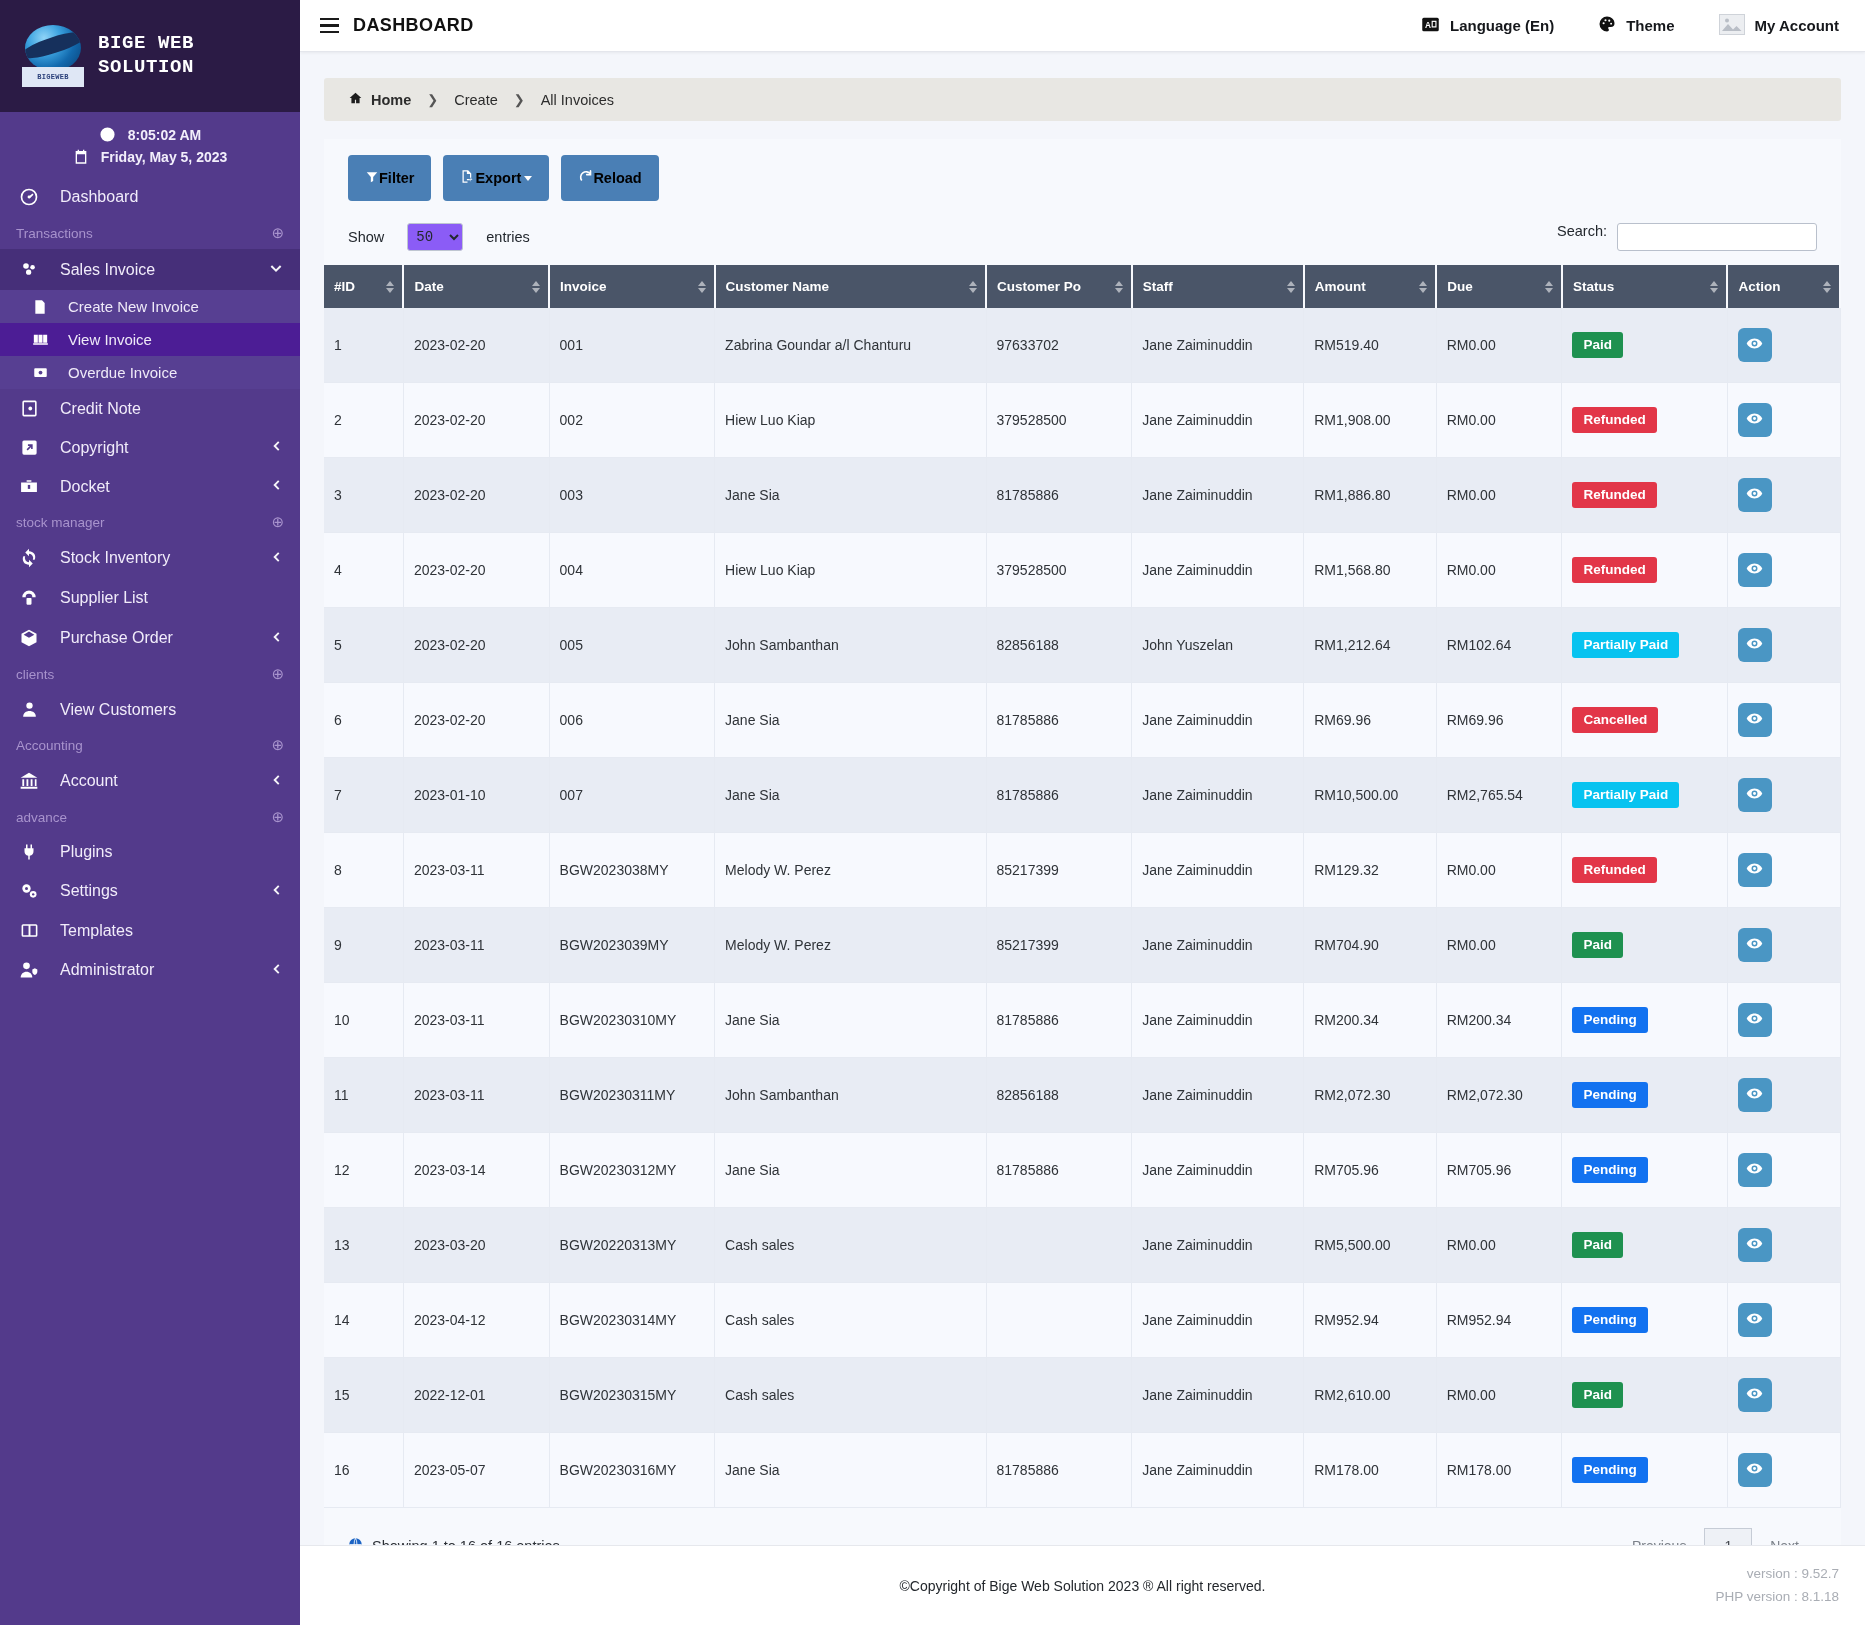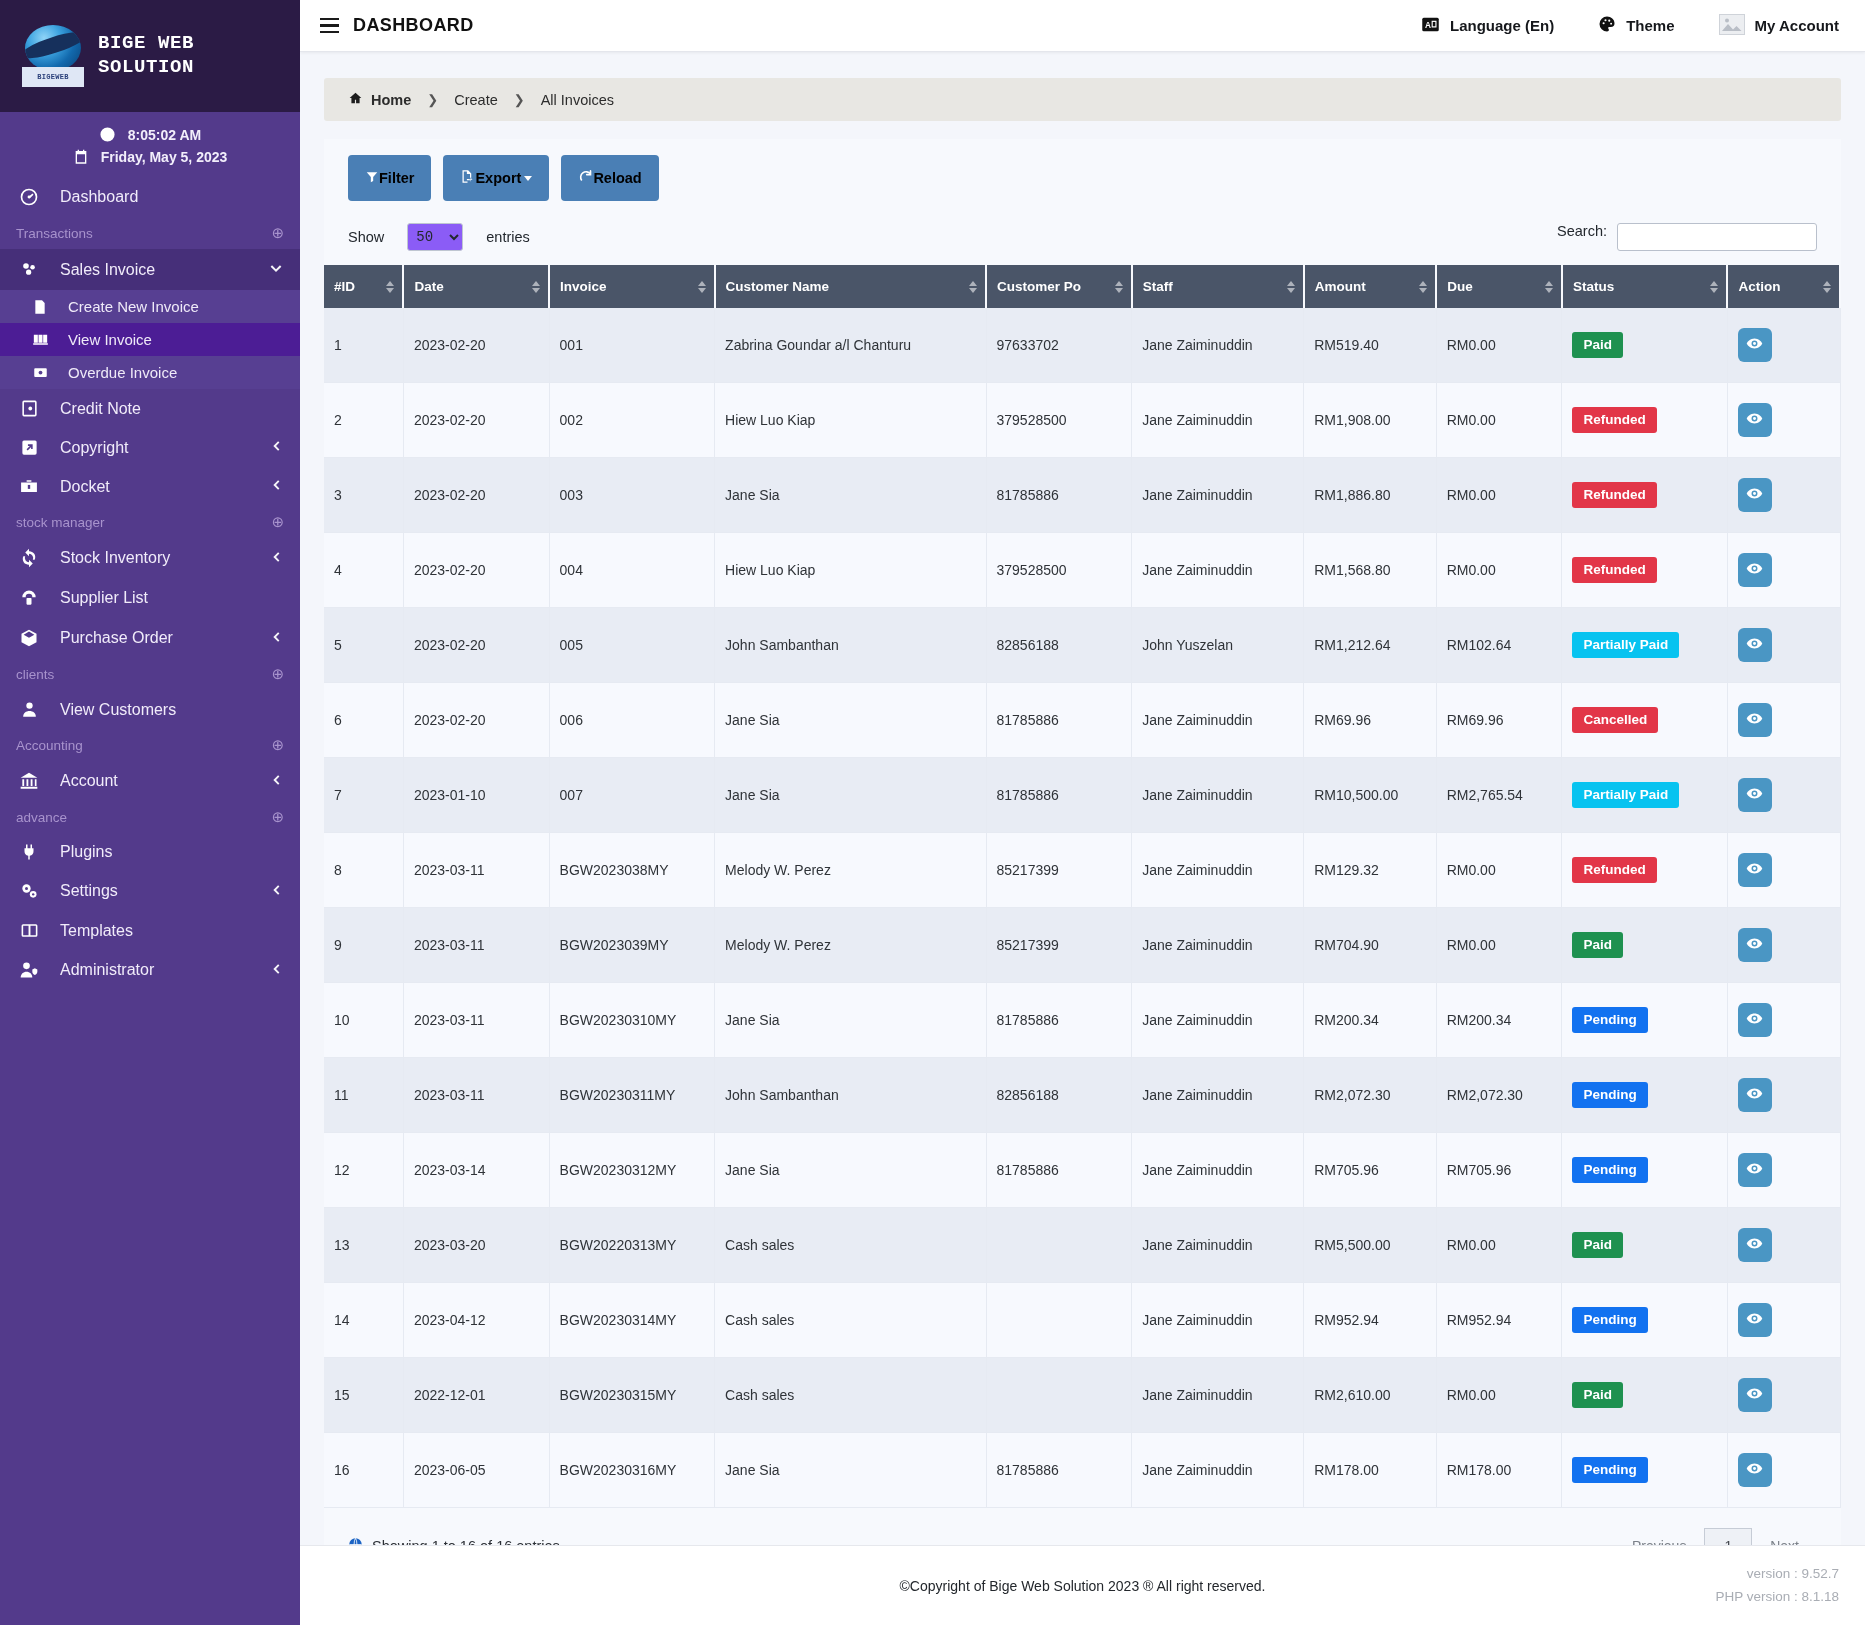--- a/index.html
+++ b/index.html
@@ -884,21 +884,21 @@
                   <button class="eye-btn">
                     <span><svg width="17" height="17" viewBox="0 0 24 24" fill="#fff">
                         <path d="M12 5C6.5 5 2.3 9 1 12c1.3 3 5.5 7 11 7s9.7-4 11-7c-1.3-3-5.5-7-11-7zm0 11.2A4.2 4.2 0 1116.2 12 4.2 4.2 0 0112 16.2z"></path>
                         <circle cx="12" cy="12" r="2.1"></circle>
                       </svg></span>
                   </button>
                 </td>
               </tr>
               <tr class="even">
                 <td>16</td>
-                <td>2023-06-05</td>
+                <td>2023-05-07</td>
                 <td>BGW20230316MY</td>
                 <td>Jane Sia</td>
                 <td>81785886</td>
                 <td>Jane Zaiminuddin</td>
                 <td>RM178.00</td>
                 <td>RM178.00</td>
                 <td><span class="badge" style="background: rgb(18, 114, 240);">Pending</span></td>
                 <td>
                   <button class="eye-btn">
                     <span><svg width="17" height="17" viewBox="0 0 24 24" fill="#fff">

